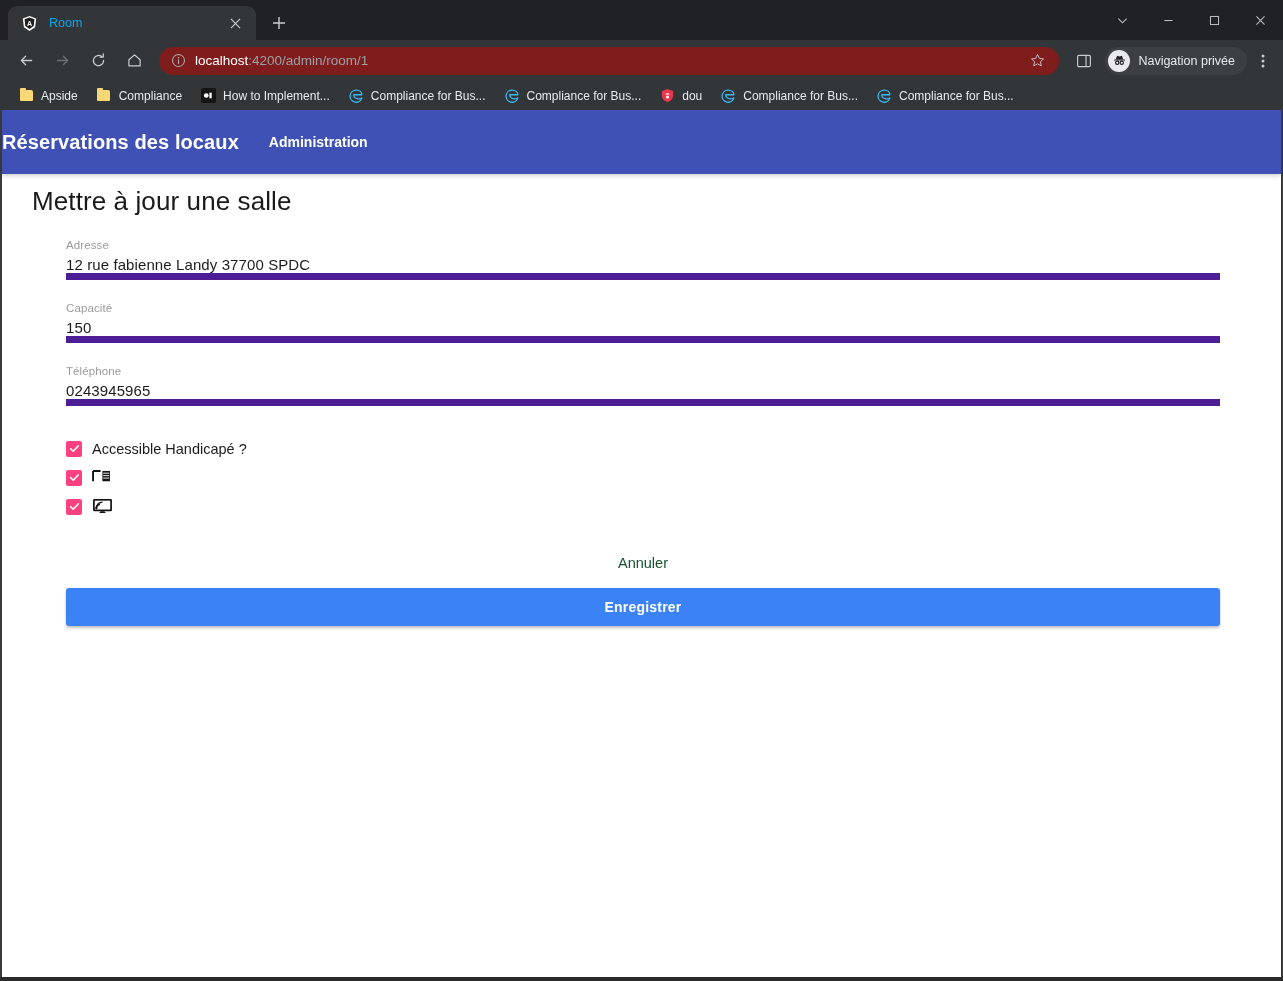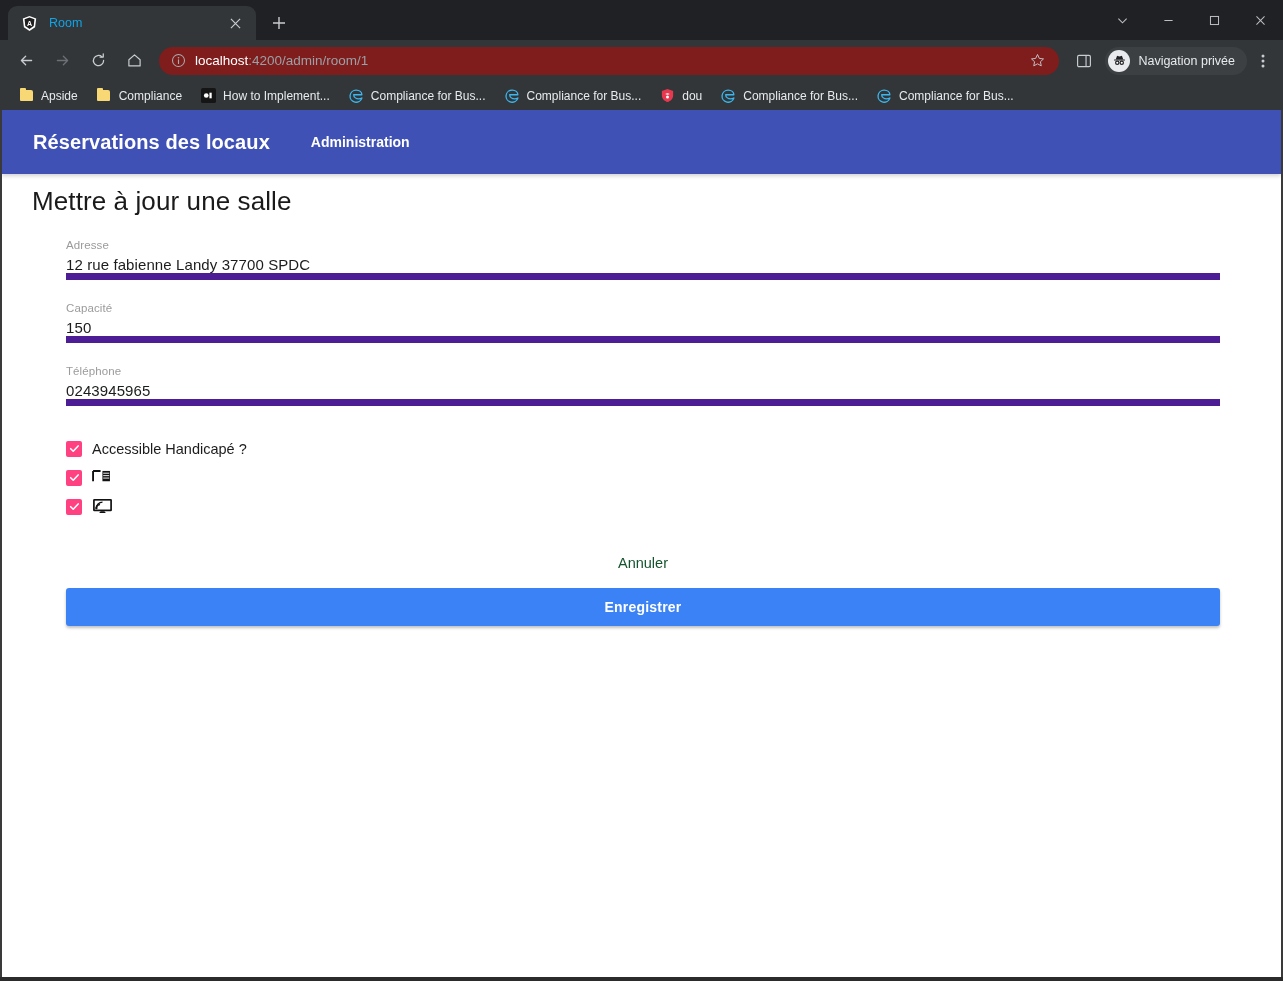--- a/index.html
+++ b/index.html
@@ -227,23 +227,22 @@
     border-left: 2px solid #3a3a3a;
     border-right: 2px solid #3a3a3a;
   }
 
   
   .app-bar {
     height: 64px;
     background: #3f51b5;
     display: flex;
     align-items: center;
-    padding-left: 31px;
+    padding-left: 0;
     box-shadow: 0 2px 4px rgba(0,0,0,.18);
-    gap: 11px;
   }
   .app-title {
     color: #ffffff;
     font-size: 20px;
     font-weight: bold;
     letter-spacing: .1px;
   }
   .app-nav-link {
     color: #ffffff;
     font-size: 14px;

